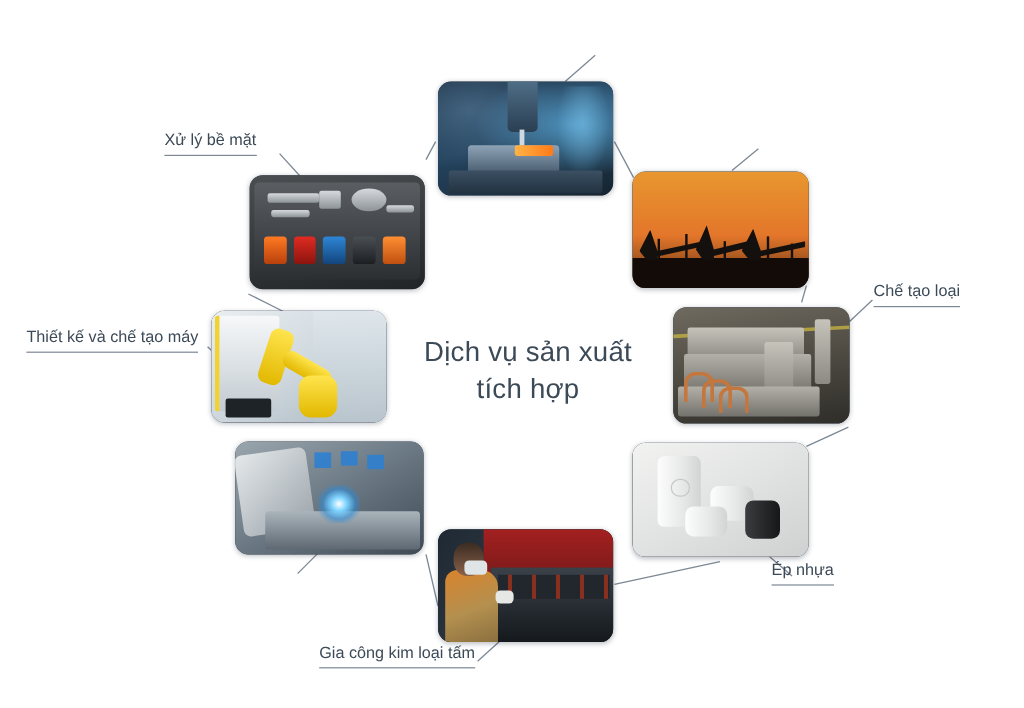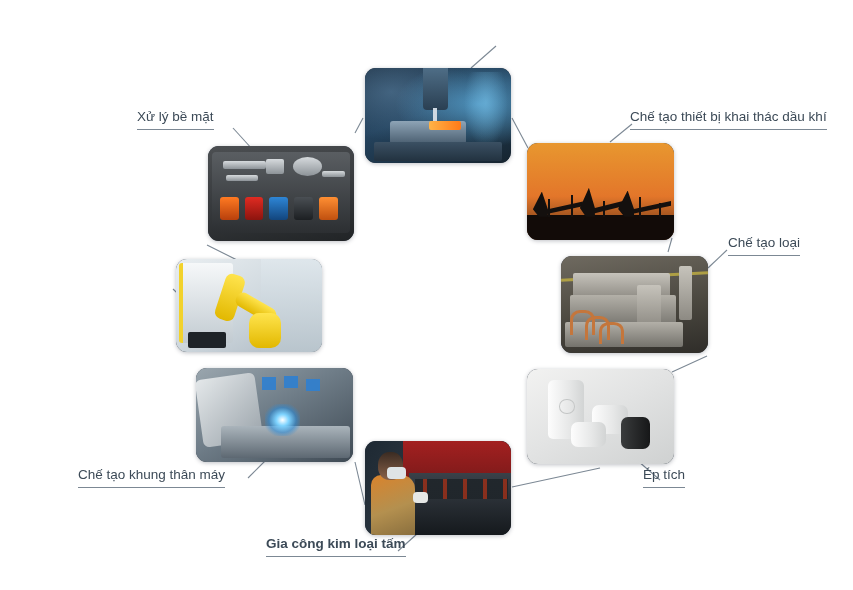--- a/index.html
+++ b/index.html
@@ -170,21 +170,20 @@
       <div class="pj" style="left:4%;width:34%;height:26%;clip-path:polygon(0 70%,18% 0,30% 70%,100% 40%,100% 58%,30% 88%,30% 100%,12% 100%);"></div>
       <div class="pj" style="left:36%;width:34%;height:30%;clip-path:polygon(0 70%,18% 0,30% 70%,100% 40%,100% 58%,30% 88%,30% 100%,12% 100%);"></div>
       <div class="pj" style="left:62%;width:36%;height:27%;clip-path:polygon(0 70%,18% 0,30% 70%,100% 40%,100% 58%,30% 88%,30% 100%,12% 100%);"></div>
       <div class="tower" style="left:14%;height:18%;"></div>
       <div class="tower" style="left:30%;height:22%;"></div>
       <div class="tower" style="left:52%;height:16%;"></div>
       <div class="tower" style="left:76%;height:20%;"></div>
       <div class="tower" style="left:90%;height:14%;"></div>
     </div>
   </div>
-  <div class="label" style="left:630px;top:108px;">Chế tạo thiết bị khai thác dầu khí</div>
 
   <div class="card" style="left:561px;top:256px;width:147px;height:97px;">
     <div class="ph mold">
       <div class="ystripe"></div>
       <div class="blk" style="left:8%;top:18%;width:66%;height:26%;"></div>
       <div class="blk2" style="left:6%;top:40%;width:72%;height:34%;"></div>
       <div class="blk" style="left:52%;top:30%;width:16%;height:44%;"></div>
       <div class="blk2" style="left:3%;top:68%;width:80%;height:26%;"></div>
       <div class="cu" style="left:6%;top:56%;width:13%;height:22%;"></div>
       <div class="cu" style="left:16%;top:62%;width:13%;height:22%;"></div>
@@ -196,69 +195,71 @@
 
   <div class="card" style="left:527px;top:369px;width:147px;height:95px;">
     <div class="ph plastic">
       <div class="cyl" style="left:14%;top:12%;width:25%;height:62%;"></div>
       <div class="ring" style="left:22%;top:32%;width:9%;height:13%;"></div>
       <div class="cyl" style="left:44%;top:38%;width:25%;height:30%;border-radius:7px;"></div>
       <div class="cyl" style="left:30%;top:56%;width:24%;height:26%;border-radius:7px;"></div>
       <div class="dark" style="left:64%;top:50%;width:20%;height:34%;"></div>
     </div>
   </div>
-  <div class="label" style="left:643px;top:466px;">Ép tích</div>
+  <div class="label" style="left:643px;top:466px;">Ép nhựa</div>
 
   <div class="card" style="left:365px;top:441px;width:146px;height:94px;">
     <div class="ph sheet">
       <div class="wall"></div>
         <div class="machine"></div>
         <div class="tools"></div>
       <div class="body"></div>
         <div class="head"></div>
         <div class="mask"></div>
         <div class="glove"></div>
     </div>
   </div>
-  <div class="label" style="left:266px;top:535px;font-weight:bold;">Gia công kim loại tấm</div>
+  <div class="label" style="left:266px;top:535px;">Gia công kim loại tấm</div>
 
   <div class="card" style="left:196px;top:368px;width:157px;height:94px;">
     <div class="ph weld">
       <div class="sq" style="left:42%;top:10%;"></div>
       <div class="sq" style="left:56%;top:8%;"></div>
       <div class="sq" style="left:70%;top:12%;"></div>
       <div class="robot"></div>
       <div class="table"></div>
       <div class="arc"></div>
     </div>
   </div>
-  <div class="label" style="left:78px;top:466px;">Chế tạo khung thân máy</div>
 
   <div class="card" style="left:176px;top:259px;width:146px;height:93px;">
     <div class="ph robot">
       <div class="bg"></div>
       <div class="cab"></div>
       <div class="dark"></div>
       <div class="arm" style="left:30%;top:16%;width:14%;height:50%;transform:rotate(18deg);"></div>
       <div class="arm" style="left:40%;top:44%;width:30%;height:16%;transform:rotate(30deg);"></div>
       <div class="arm" style="left:50%;top:58%;width:22%;height:38%;border-radius:10px;"></div>
     </div>
   </div>
+  <div class="label" style="left:22px;top:272px;">Thiết kế và chế tạo máy</div>
 
   <div class="card" style="left:208px;top:146px;width:146px;height:95px;">
     <div class="ph surf">
       <div class="tray"></div>
       <div class="silver" style="left:10%;top:16%;width:30%;height:8%;"></div>
       <div class="silver" style="left:12%;top:30%;width:22%;height:7%;"></div>
       <div class="silver" style="left:40%;top:14%;width:12%;height:16%;"></div>
       <div class="silver" style="left:58%;top:12%;width:20%;height:20%;border-radius:50%;"></div>
       <div class="silver" style="left:78%;top:26%;width:16%;height:7%;"></div>
       <div class="part" style="left:8%;background:linear-gradient(180deg,#ff7a22,#b8400c);"></div>
       <div class="part" style="left:25%;background:linear-gradient(180deg,#e02b22,#8c140e);"></div>
       <div class="part" style="left:42%;background:linear-gradient(180deg,#2e86d6,#12457d);"></div>
       <div class="part" style="left:59%;background:linear-gradient(180deg,#4a4f54,#1c1f22);"></div>
       <div class="part" style="left:76%;background:linear-gradient(180deg,#ff8f33,#c0500f);"></div>
     </div>
   </div>
   <div class="label" style="left:137px;top:108px;">Xử lý bề mặt</div>
 
+  <div class="center-title">Dịch vụ sản xuất
+tích hợp</div>
 
 </div>
 
 </body></html>

